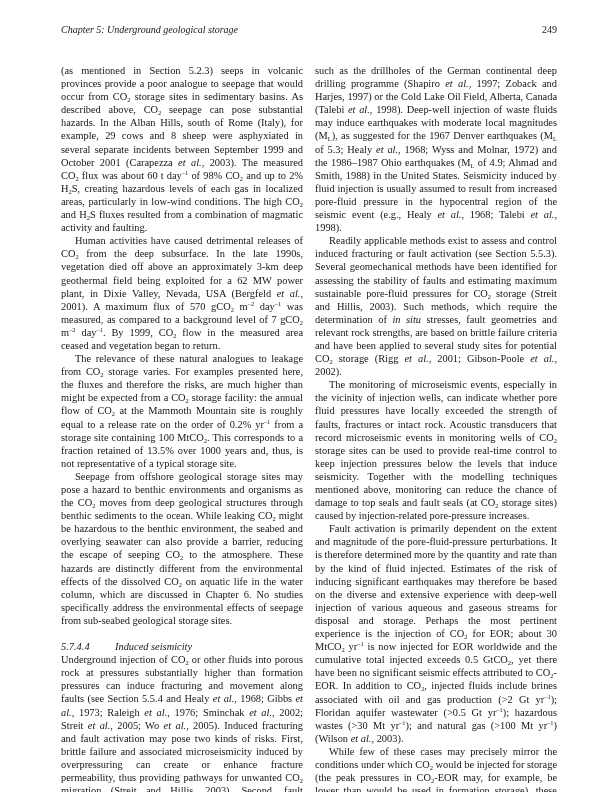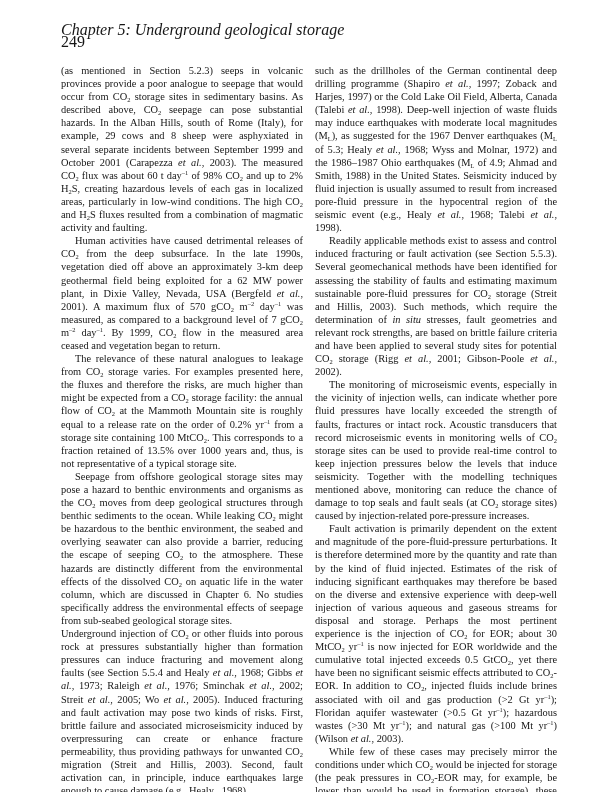--- a/index.html
+++ b/index.html
@@ -9,21 +9,21 @@
     margin:0 auto;
     background:#ffffff;
     font-family:"Liberation Serif","DejaVu Serif",serif;
     color:#161616;
     overflow:hidden;
   }
   .running-header{
     position:absolute;
     top:24px;left:61px;right:55px;
     display:flex;justify-content:space-between;align-items:baseline;
-    font-size:16px;line-height:12px;flex-direction:column;
+    font-size:10px;line-height:12px;
   }
   .chapter-title{font-style:italic;}
   .page-number{font-weight:normal;}
   .columns{
     position:absolute;
     top:64px;left:61px;
     width:496px;
     display:flex;
     gap:12px;
   }
@@ -55,20 +55,23 @@
     <span class="page-number">249</span>
   </div>
 
   <div class="columns">
 
     <div class="col">
       <p class="cont">(as mentioned in Section 5.2.3) seeps in volcanic provinces provide a poor analogue to seepage that would occur from CO<sub>2</sub> storage sites in sedimentary basins. As described above, CO<sub>2</sub> seepage can pose substantial hazards. In the Alban Hills, south of Rome (Italy), for example, 29 cows and 8 sheep were asphyxiated in several separate incidents between September 1999 and October 2001 (Carapezza <i>et al.</i>, 2003). The measured CO<sub>2</sub> flux was about 60 t day<sup>–1</sup> of 98% CO<sub>2</sub> and up to 2% H<sub>2</sub>S, creating hazardous levels of each gas in localized areas, particularly in low-wind conditions. The high CO<sub>2</sub> and H<sub>2</sub>S fluxes resulted from a combination of magmatic activity and faulting.</p>
       <p>Human activities have caused detrimental releases of CO<sub>2</sub> from the deep subsurface. In the late 1990s, vegetation died off above an approximately 3-km deep geothermal field being exploited for a 62 MW power plant, in Dixie Valley, Nevada, USA (Bergfeld <i>et al.</i>, 2001). A maximum flux of 570 gCO<sub>2</sub> m<sup>–2</sup> day<sup>–1</sup> was measured, as compared to a background level of 7 gCO<sub>2</sub> m<sup>–2</sup> day<sup>–1</sup>. By 1999, CO<sub>2</sub> flow in the measured area ceased and vegetation began to return.</p>
       <p>The relevance of these natural analogues to leakage from CO<sub>2</sub> storage varies. For examples presented here, the fluxes and therefore the risks, are much higher than might be expected from a CO<sub>2</sub> storage facility: the annual flow of CO<sub>2</sub> at the Mammoth Mountain site is roughly equal to a release rate on the order of 0.2% yr<sup>–1</sup> from a storage site containing 100 MtCO<sub>2</sub>. This corresponds to a fraction retained of 13.5% over 1000 years and, thus, is not representative of a typical storage site.</p>
       <p>Seepage from offshore geological storage sites may pose a hazard to benthic environments and organisms as the CO<sub>2</sub> moves from deep geological structures through benthic sediments to the ocean. While leaking CO<sub>2</sub> might be hazardous to the benthic environment, the seabed and overlying seawater can also provide a barrier, reducing the escape of seeping CO<sub>2</sub> to the atmosphere. These hazards are distinctly different from the environmental effects of the dissolved CO<sub>2</sub> on aquatic life in the water column, which are discussed in Chapter 6. No studies specifically address the environmental effects of seepage from sub-seabed geological storage sites.</p>
+      <div class="section-heading">
+        <span class="num">5.7.4.4</span><span>Induced seismicity</span>
+      </div>
       <p class="cont">Underground injection of CO<sub>2</sub> or other fluids into porous rock at pressures substantially higher than formation pressures can induce fracturing and movement along faults (see Section 5.5.4 and Healy <i>et al.</i>, 1968; Gibbs <i>et al.</i>, 1973; Raleigh <i>et al.</i>, 1976; Sminchak <i>et al.</i>, 2002; Streit <i>et al.</i>, 2005; Wo <i>et al.</i>, 2005). Induced fracturing and fault activation may pose two kinds of risks. First, brittle failure and associated microseismicity induced by overpressuring can create or enhance fracture permeability, thus providing pathways for unwanted CO<sub>2</sub> migration (Streit and Hillis, 2003). Second, fault activation can, in principle, induce earthquakes large enough to cause damage (e.g., Healy , 1968).</p>
 
     </div>
 
     <div class="col">
       <p class="cont">such as the drillholes of the German continental deep drilling programme (Shapiro <i>et al.</i>, 1997; Zoback and Harjes, 1997) or the Cold Lake Oil Field, Alberta, Canada (Talebi <i>et al.</i>, 1998). Deep-well injection of waste fluids may induce earthquakes with moderate local magnitudes (M<sub>L</sub>), as suggested for the 1967 Denver earthquakes (M<sub>L</sub> of 5.3; Healy <i>et al.</i>, 1968; Wyss and Molnar, 1972) and the 1986–1987 Ohio earthquakes (M<sub>L</sub> of 4.9; Ahmad and Smith, 1988) in the United States. Seismicity induced by fluid injection is usually assumed to result from increased pore-fluid pressure in the hypocentral region of the seismic event (e.g., Healy <i>et al.</i>, 1968; Talebi <i>et al.</i>, 1998).</p>
       <p>Readily applicable methods exist to assess and control induced fracturing or fault activation (see Section 5.5.3). Several geomechanical methods have been identified for assessing the stability of faults and estimating maximum sustainable pore-fluid pressures for CO<sub>2</sub> storage (Streit and Hillis, 2003). Such methods, which require the determination of <i>in situ</i> stresses, fault geometries and relevant rock strengths, are based on brittle failure criteria and have been applied to several study sites for potential CO<sub>2</sub> storage (Rigg <i>et al.</i>, 2001; Gibson-Poole <i>et al.</i>, 2002).</p>
       <p>The monitoring of microseismic events, especially in the vicinity of injection wells, can indicate whether pore fluid pressures have locally exceeded the strength of faults, fractures or intact rock. Acoustic transducers that record microseismic events in monitoring wells of CO<sub>2</sub> storage sites can be used to provide real-time control to keep injection pressures below the levels that induce seismicity. Together with the modelling techniques mentioned above, monitoring can reduce the chance of damage to top seals and fault seals (at CO<sub>2</sub> storage sites) caused by injection-related pore-pressure increases.</p>
       <p>Fault activation is primarily dependent on the extent and magnitude of the pore-fluid-pressure perturbations. It is therefore determined more by the quantity and rate than by the kind of fluid injected. Estimates of the risk of inducing significant earthquakes may therefore be based on the diverse and extensive experience with deep-well injection of various aqueous and gaseous streams for disposal and storage. Perhaps the most pertinent experience is the injection of CO<sub>2</sub> for EOR; about 30 MtCO<sub>2</sub> yr<sup>–1</sup> is now injected for EOR worldwide and the cumulative total injected exceeds 0.5 GtCO<sub>2</sub>, yet there have been no significant seismic effects attributed to CO<sub>2</sub>-EOR. In addition to CO<sub>2</sub>, injected fluids include brines associated with oil and gas production (&gt;2 Gt yr<sup>–1</sup>); Floridan aquifer wastewater (&gt;0.5 Gt yr<sup>–1</sup>); hazardous wastes (&gt;30 Mt yr<sup>–1</sup>); and natural gas (&gt;100 Mt yr<sup>–1</sup>) (Wilson <i>et al.</i>, 2003).</p>
       <p>While few of these cases may precisely mirror the conditions under which CO<sub>2</sub> would be injected for storage (the peak pressures in CO<sub>2</sub>-EOR may, for example, be lower than would be used in formation storage), these quantities compare to or exceed, plausible flows of CO into storage. For example, in some cases such as the Rangely Oil Field, USA, current reservoir pressures even exceed the original formation pressure (Raleigh , 1976). Thus, they provide a substantial body of empirical data upon which to assess the likelihood of induced seismicity resulting from fluid injection. The fact that only a few</p>

